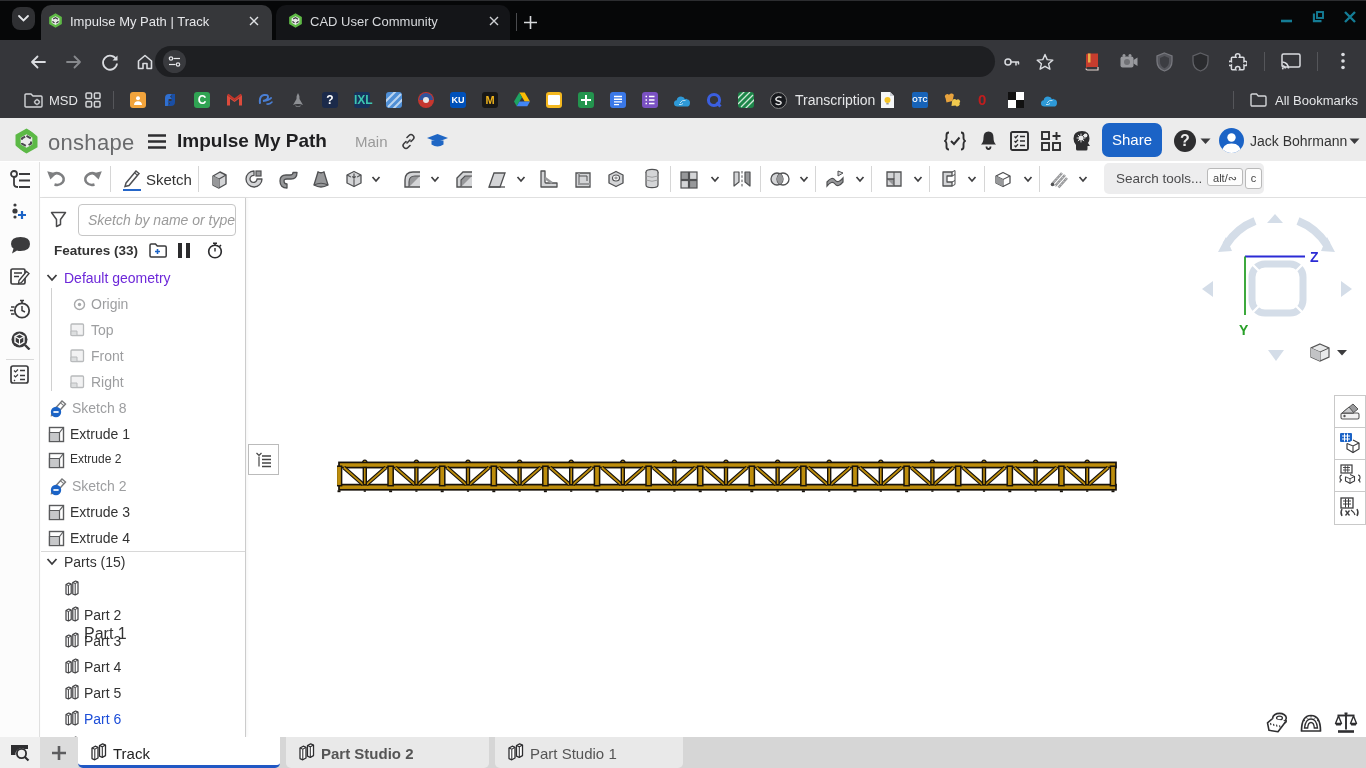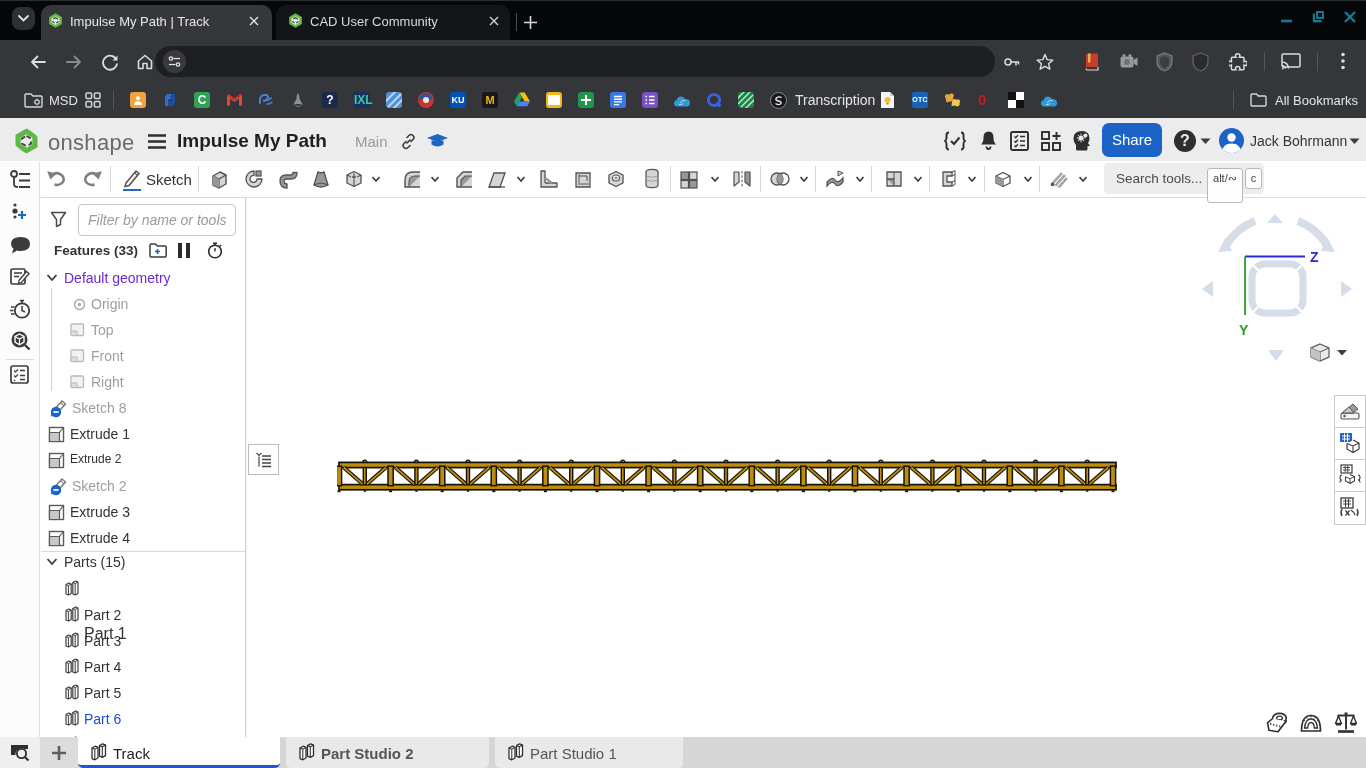--- a/index.html
+++ b/index.html
@@ -451,21 +451,21 @@
 <svg class="abs" style="left:1048px;top:168px" width="22" height="22" viewBox="0 0 22 22">
       <path d="M4 16 L14 5 M7 18 L17 7 M10.5 19.5 L19 10" stroke="#97989a" stroke-width="2.6"></path>
       <path d="M4 16 L14 5 M7 18 L17 7 M10.5 19.5 L19 10" stroke="#d4d5d7" stroke-width="1" stroke-dasharray="1.5 2"></path>
       <circle cx="4.5" cy="16.5" r="1.8" fill="#505153"></circle>
     </svg>
 <svg class="abs" style="left:1078px;top:176px" width="10" height="7" viewBox="0 0 10 7">
       <path d="M1.5 1 L5 5 L8.5 1" stroke="#3f3f41" stroke-width="1.7" fill="none"></path>
     </svg>
 <div class="abs" style="left:1104px;top:163px;width:160px;height:31px;background:#ededee;border-radius:5px;"></div>
 <div class="abs" style="left:1116px;top:171px;font-size:13.5px;color:#4b4b4d;">Search tools...</div>
-<div class="abs" style="left:1207px;top:168px;width:36px;height:35px;background:#fdfdfd;border:1px solid #b9b9b9;border-radius:3px;box-sizing:border-box;font-size:11px;color:#444;text-align:center;line-height:19px;">alt/∾</div>
+<div class="abs" style="left:1207px;top:168px;width:36px;height:18px;background:#fdfdfd;border:1px solid #b9b9b9;border-radius:3px;box-sizing:border-box;font-size:11px;color:#444;text-align:center;line-height:19px;">alt/∾</div>
 <div class="abs" style="left:1245px;top:168px;width:17px;height:21px;background:#fdfdfd;border:1px solid #b9b9b9;border-radius:3px;box-sizing:border-box;font-size:11px;color:#444;text-align:center;line-height:19px;">c</div>
 
 <div class="abs" style="left:0;top:162px;width:40px;height:575px;background:#fcfcfc;border-right:1px solid #e0e0e0;box-sizing:border-box;"></div>
 <svg class="abs" style="left:10px;top:170px" width="21" height="19" viewBox="0 0 21 19">
       <circle cx="4" cy="4" r="3" fill="none" stroke="#3b3b3d" stroke-width="1.8"></circle>
       <path d="M9 4 H20 M9 10.5 H20 M9 17 H20 M4 7 V14 Q4 17 8 17" fill="none" stroke="#3b3b3d" stroke-width="1.8"></path>
     </svg>
 <svg class="abs" style="left:10px;top:202px" width="17" height="20" viewBox="0 0 17 20">
       <circle cx="5" cy="3" r="1.6" fill="#3b3b3d"></circle>
       <circle cx="5" cy="9" r="2.6" fill="#3b3b3d"></circle>
@@ -498,21 +498,21 @@
       <path d="M4 5.5 L5.5 7 L8 4.5 M4 10.5 L5.5 12 L8 9.5 M4 15 L5 16" stroke="#3b3b3d" stroke-width="1.2" fill="none"></path>
       <path d="M10 5.5 H15 M10 10.5 H15 M10 14.5 H15" stroke="#3b3b3d" stroke-width="1.4"></path>
     </svg>
 
 <div class="abs" style="left:41px;top:198px;width:205px;height:539px;background:#fff;border-right:1px solid #ccc;box-sizing:border-box;box-shadow:1px 0 3px rgba(0,0,0,0.05);"></div>
 <div id="panelwrap">
       <svg class="abs" style="left:50px;top:211px" width="17" height="17" viewBox="0 0 17 17">
         <path d="M1.5 1.5 H15.5 L10.5 8.5 V13.5 L6.5 15.5 V8.5 Z" fill="none" stroke="#4a4a4c" stroke-width="1.5" stroke-linejoin="round"></path>
       </svg>
 <div class="abs" style="left:78px;top:204px;width:158px;height:32px;background:#fff;border:1px solid #c6c6c6;border-radius:4px;box-sizing:border-box;"></div>
-<div class="abs" style="left:88px;top:212px;font-size:14px;font-style:italic;color:#9b9b9b;">Filter by name or tools</div>
+<div class="abs" style="left:88px;top:212px;font-size:14px;font-style:italic;color:#9b9b9b;">Sketch by name or type</div>
 <div class="abs" style="left:54px;top:243px;font-size:13.5px;font-weight:bold;color:#333;">Features (33)</div>
 <svg class="abs" style="left:149px;top:243px" width="19" height="15" viewBox="0 0 19 15">
         <path d="M1 2.2 Q1 1 2.2 1 H6.5 L8.3 3 H16 Q17.2 3 17.2 4.2 V12.8 Q17.2 14 16 14 H2.2 Q1 14 1 12.8 Z" fill="none" stroke="#3b3b3d" stroke-width="1.5"></path>
         <path d="M6 8.5 H11 M8.5 6 V11" stroke="#1b63c6" stroke-width="1.6"></path>
       </svg>
 <div class="abs" style="left:178px;top:243px;width:4px;height:15px;background:#2b2b2d;"></div>
 <div class="abs" style="left:186px;top:243px;width:4px;height:15px;background:#2b2b2d;"></div>
 <svg class="abs" style="left:206px;top:242px" width="17" height="17" viewBox="0 0 17 17">
         <circle cx="9" cy="9.5" r="6.3" fill="none" stroke="#2b2b2d" stroke-width="1.6"></circle>
         <path d="M7 1.2 H11 M9 1.2 V3.2 M13.5 4.5 L15 3" stroke="#2b2b2d" stroke-width="1.5"></path>

